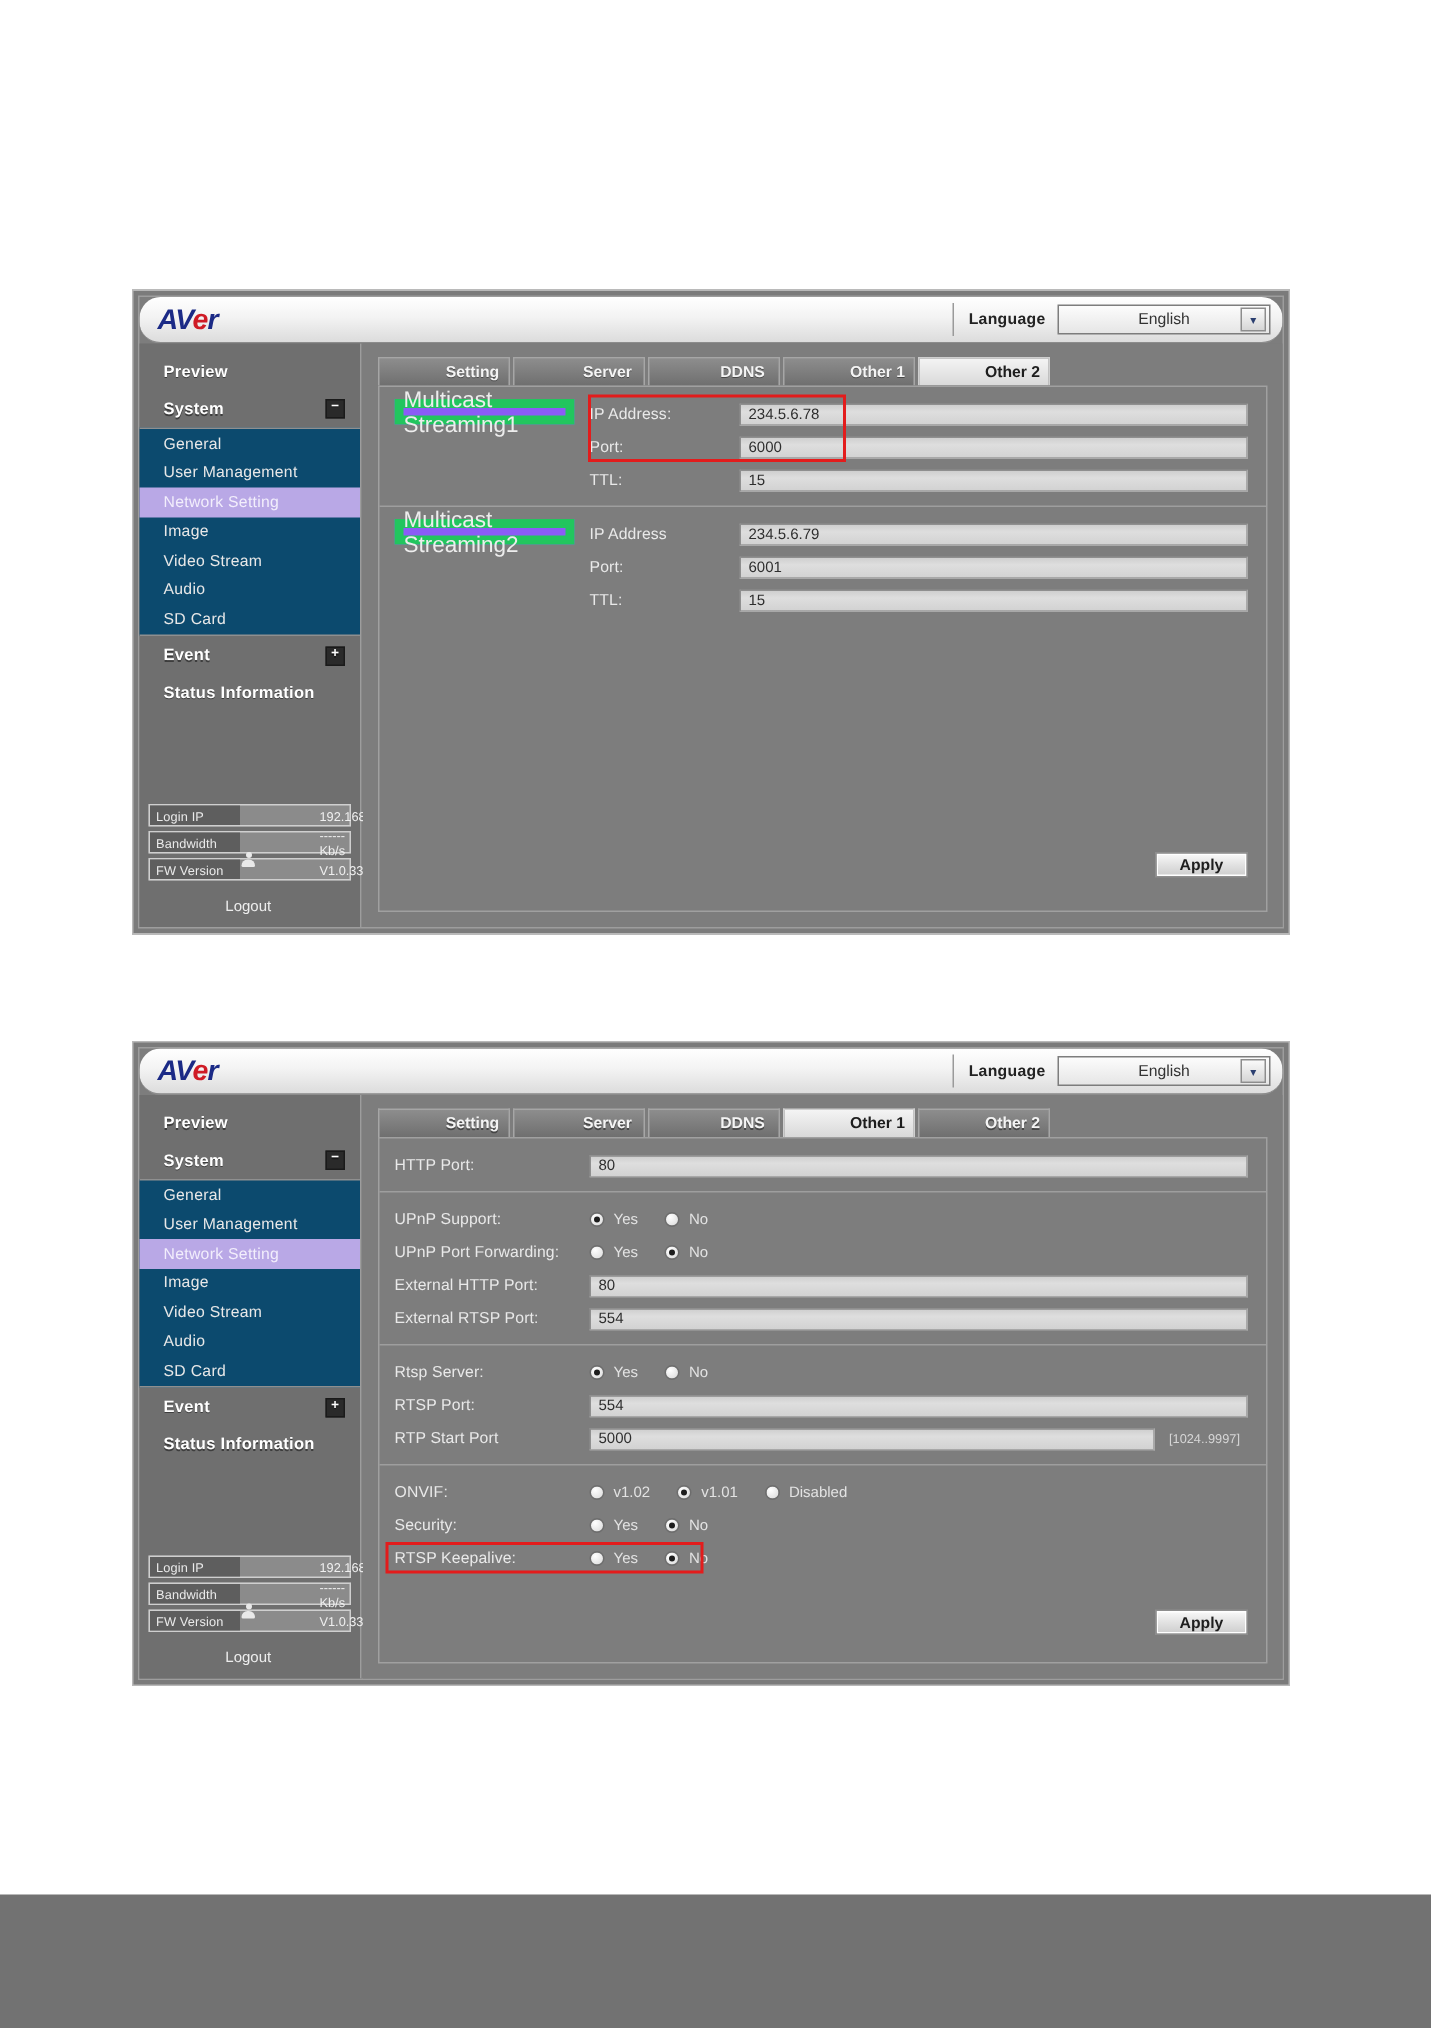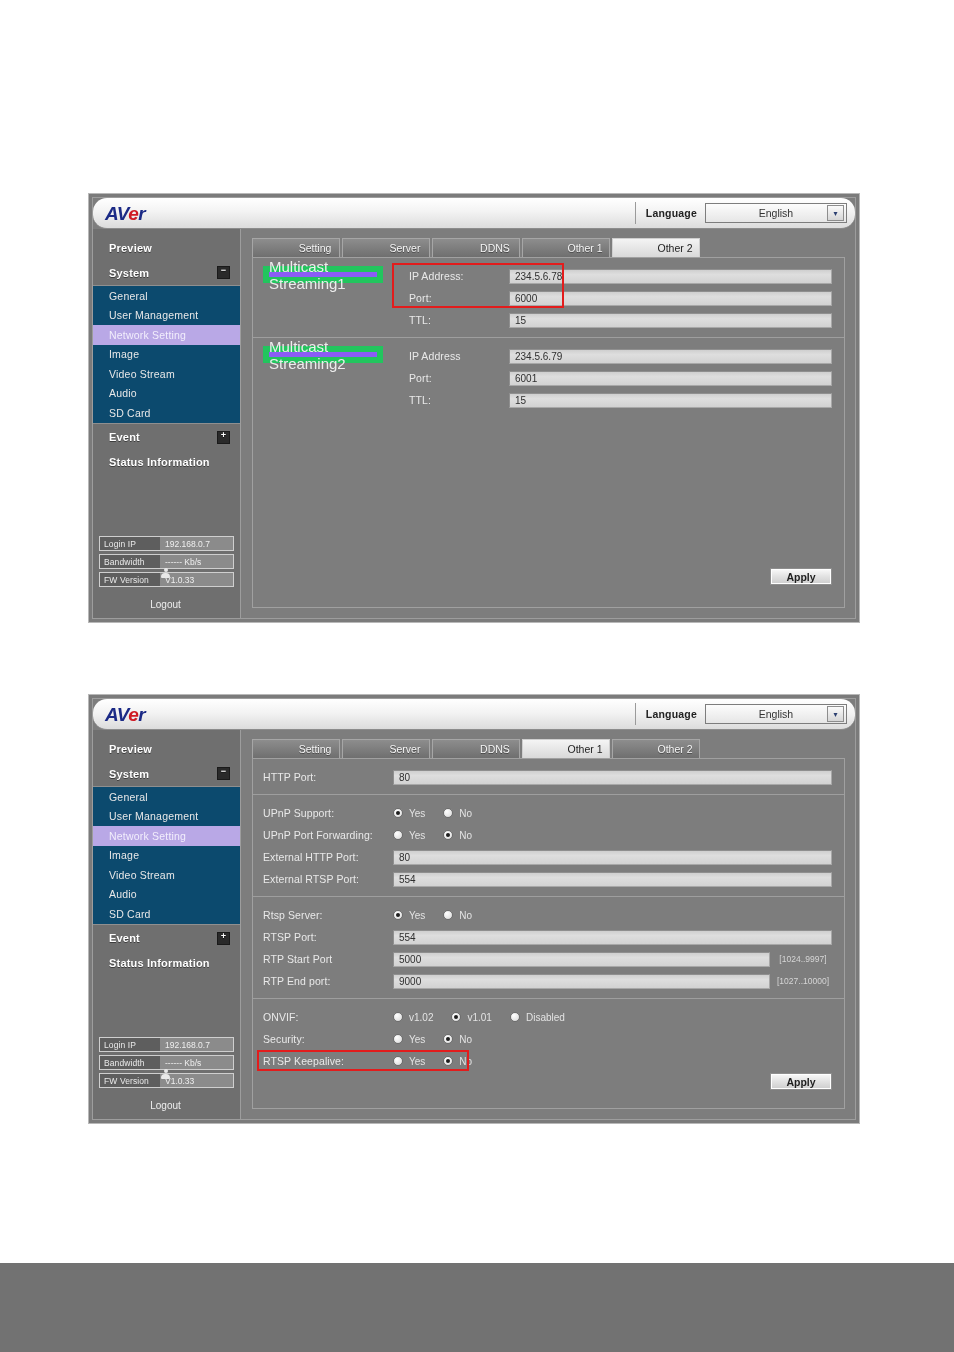--- a/index.html
+++ b/index.html
@@ -155,20 +155,21 @@
     left: 6px; right: 6px;
     bottom: 28px;
   }
   .status-row {
     height: 13px;
     display: flex;
     align-items: stretch;
     margin-bottom: 3px;
     border: 1px solid #cfcfcf;
     background: #8b8b8b;
+    gap: 48px;
   }
   .status-key {
     background: #5e5e5e;
     color: #eaeaea;
     font-size: 8.5px;
     padding: 0 4px;
     display: flex;
     align-items: center;
     min-width: 52px;
     letter-spacing: .1px;
@@ -226,21 +227,21 @@
   .tab {
     width: 88px;
     height: 19px;
     background: linear-gradient(to bottom,#8d8d8d,#6f6f6f);
     border: 1px solid #a6a6a6;
     border-bottom: none;
     display: flex;
     align-items: center;
     justify-content: center;
     font-size: 10.5px;
-    font-weight: normal;
+    font-weight: bold;
     color: #f4f4f4;
     text-shadow: 0 1px 0 rgba(0,0,0,.4);
     box-sizing: border-box;
     padding-left: 38px;
   }
   .tab.active {
     background: linear-gradient(to bottom,#f4f4f4,#d9d9d9);
     color: #1d1d1d;
     text-shadow: none;
     border-color: #cfcfcf;
@@ -279,21 +280,21 @@
   .frow {
     display: flex;
     align-items: center;
     height: 22px;
   }
   .flabel {
     color: #e9e9e9;
     font-size: 10.5px;
     letter-spacing: .1px;
   }
-  .flabel.w1 { width: 100px; padding-left: 16px; }
+  .flabel.w1 { width: 100px; }
   .flabel.w2 { width: 130px; }
   .input {
     height: 15px;
     background: linear-gradient(to bottom,#cfcfcf,#dedede 35%,#d2d2d2);
     border: 1px solid #a8a8a8;
     border-top-color: #8f8f8f;
     border-left-color: #8f8f8f;
     color: #2e2e2e;
     font-size: 10px;
     display: flex;
@@ -658,25 +659,20 @@
           </div>
           <div class="frow">
             <span class="flabel w2">RTSP Port:</span>
             <span class="input grow">554</span>
           </div>
           <div class="frow">
             <span class="flabel w2">RTP Start Port</span>
             <span class="input grow">5000</span>
             <span class="hint">[1024..9997]</span>
           </div>
-          <div class="frow">
-            <span class="flabel w2">RTP End port:</span>
-            <span class="input grow">9000</span>
-            <span class="hint">[1027..10000]</span>
-          </div>
         </div>
 
         <div class="grp">
           <div class="frow">
             <span class="flabel w2">ONVIF:</span>
             <span class="radio-set">
               <span class="radio">
                   <span class="dot"></span>
                   <span>v1.02</span>
                 </span>

